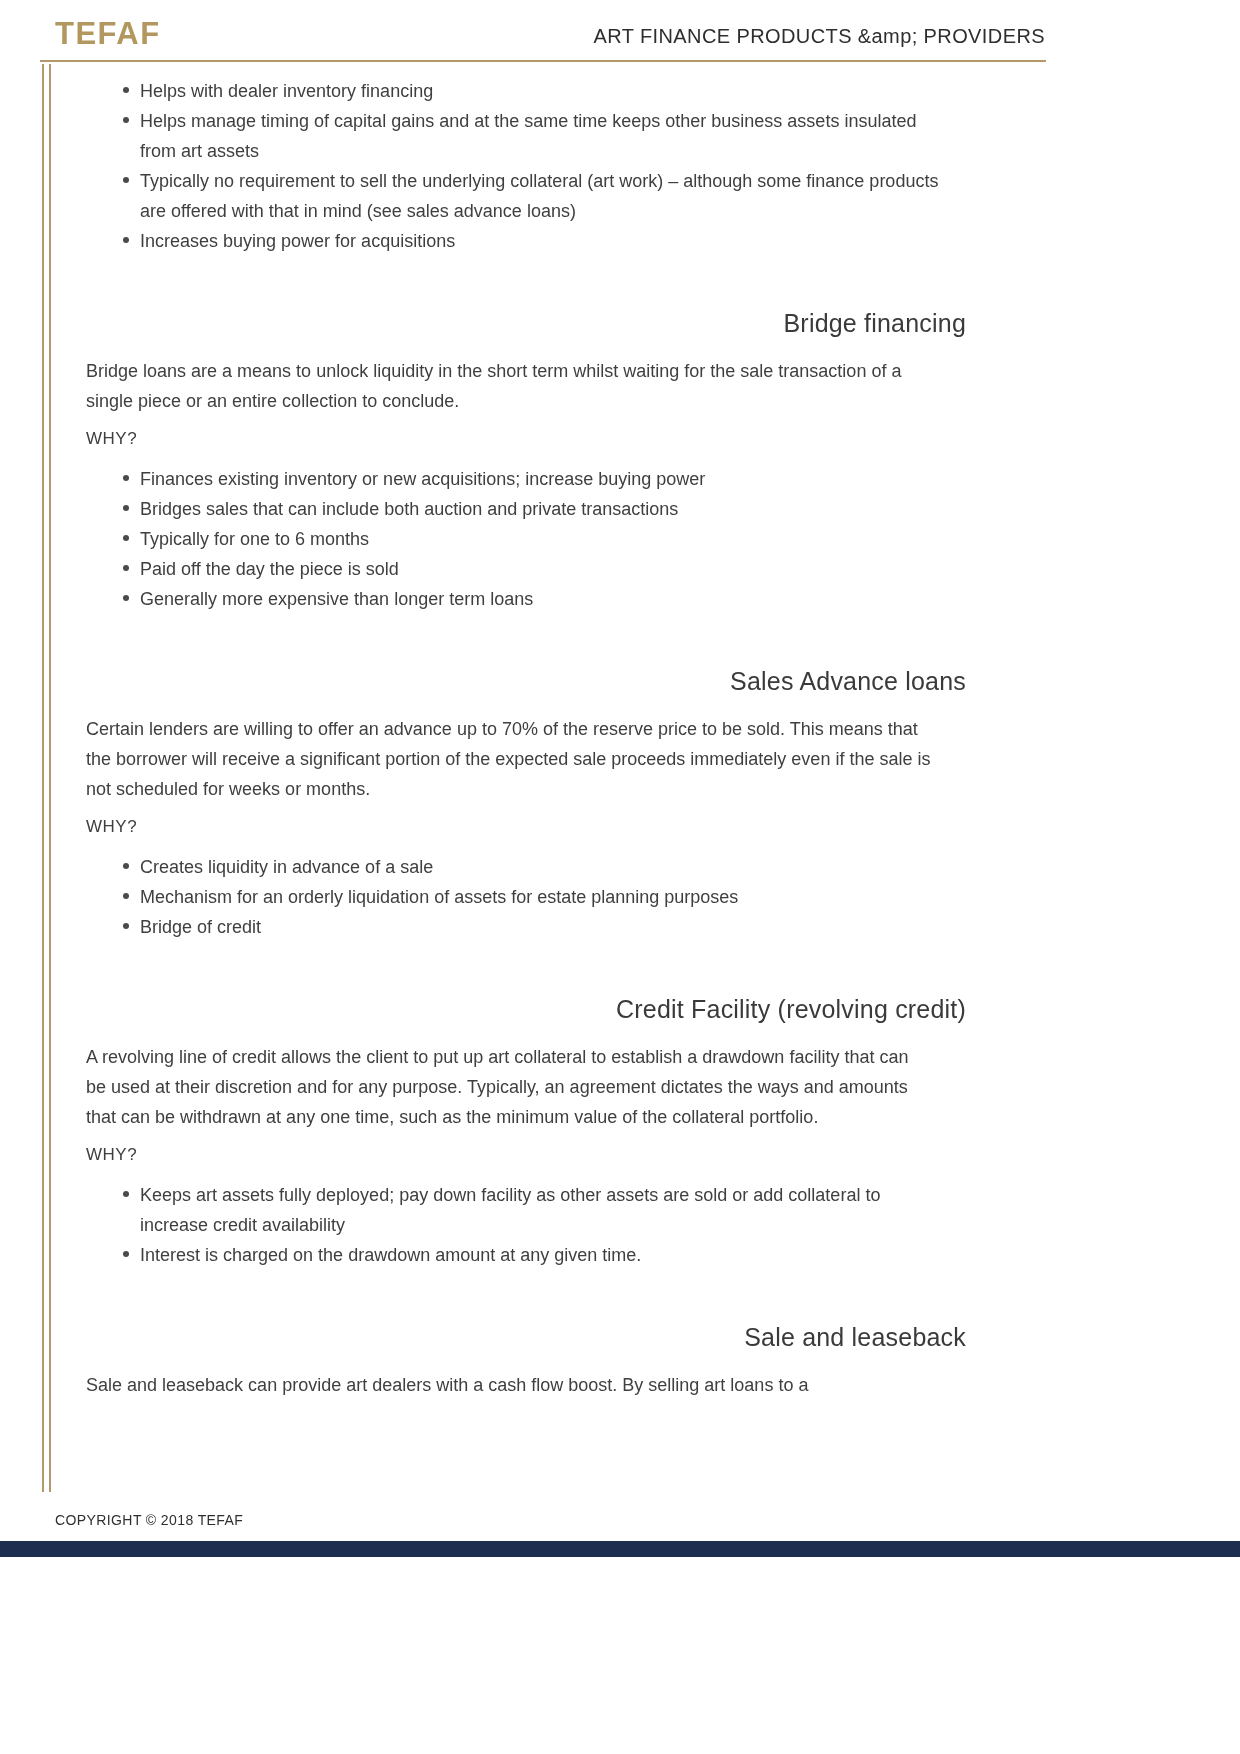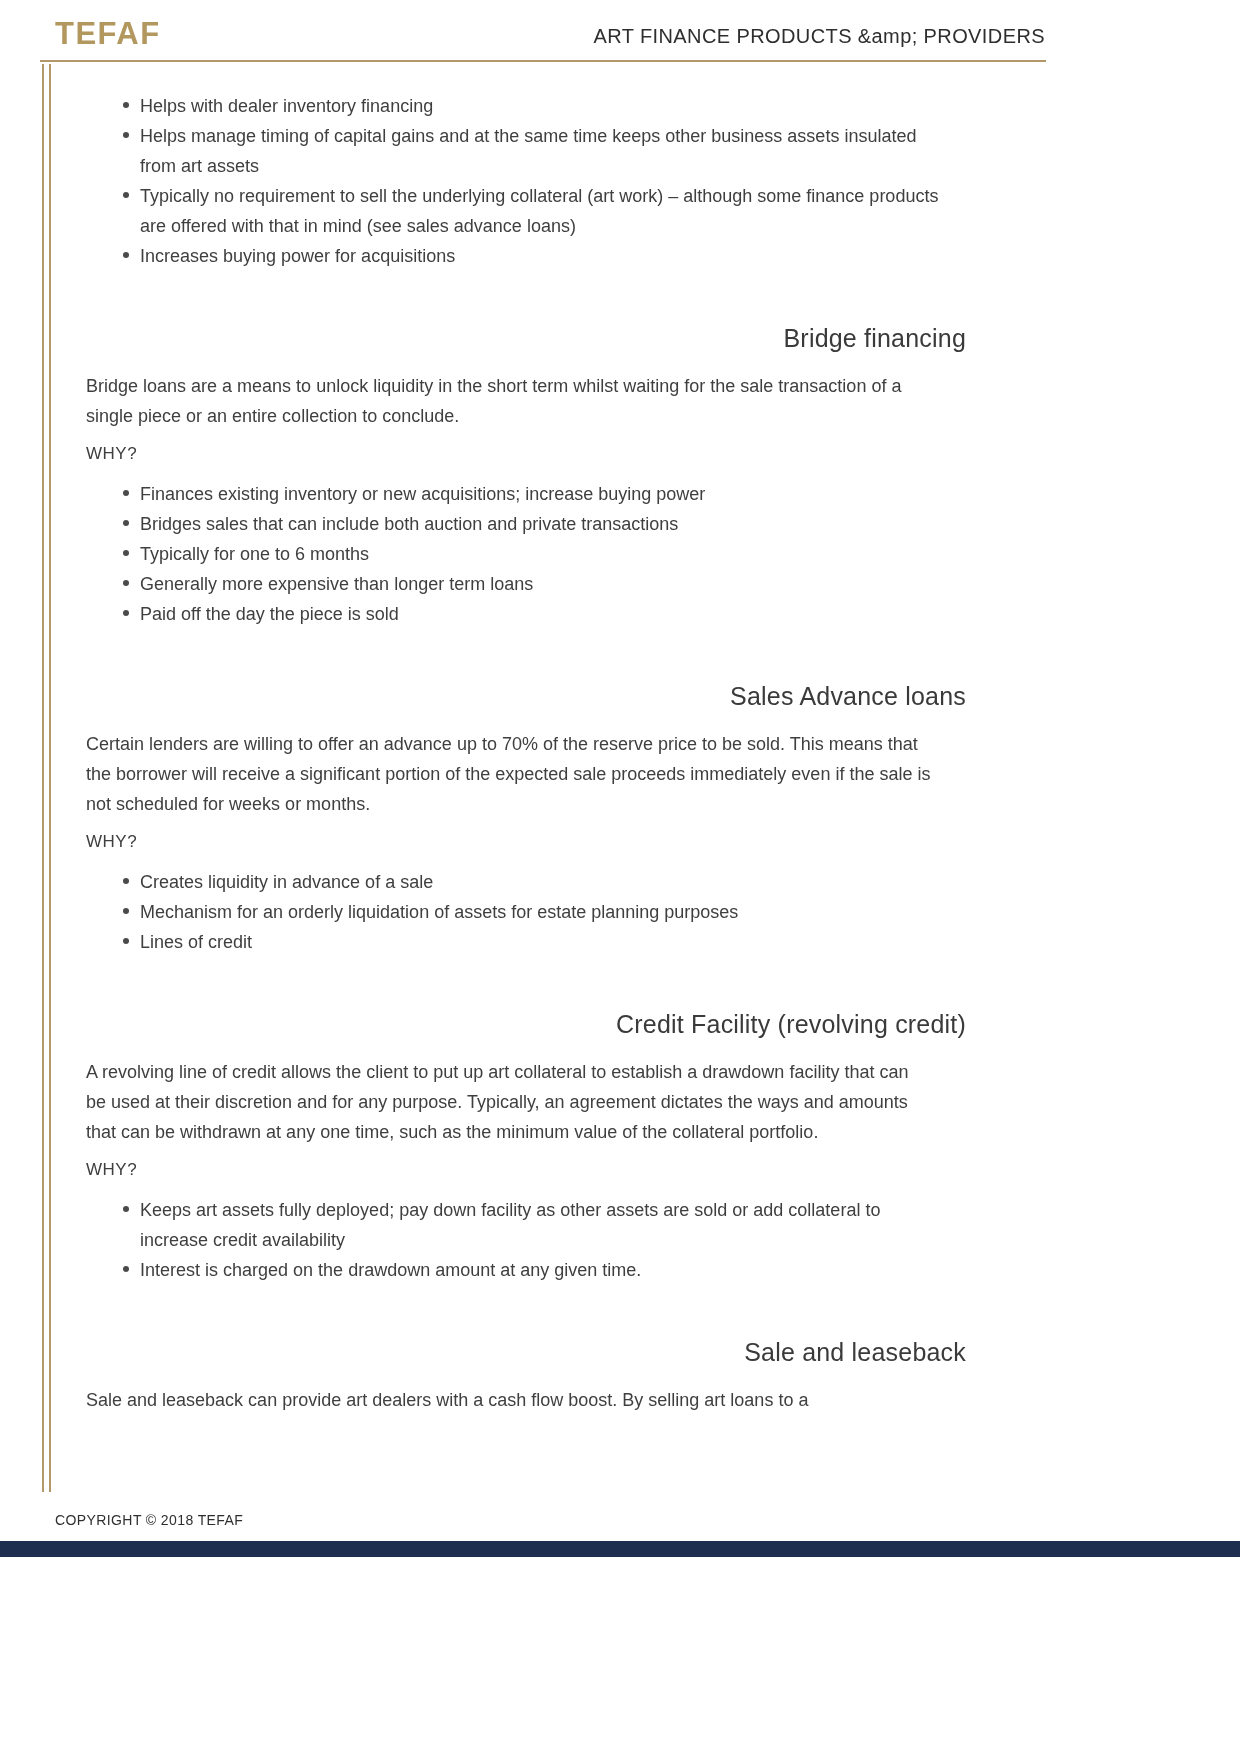--- a/index.html
+++ b/index.html
@@ -46,21 +46,21 @@
     height: 1428px;
     width: 5px;
     border-left: 2px solid #b2986a;
     border-right: 2px solid #b2986a;
   }
 
   
   .content {
     position: absolute;
     left: 86px;
-    top: 91px;
+    top: 76px;
     width: 880px;
     font-size: 18px;
     line-height: 30px;
     color: #3f3f3f;
   }
   ul.bullets {
     list-style: none;
     margin: 0;
     padding: 0;
     width: 854px;
@@ -137,33 +137,33 @@
     </ul>
 
     <section>
       <h2 class="section-heading">Bridge financing</h2>
       <p class="section-paragraph">Bridge loans are a means to unlock liquidity in the short term whilst waiting for the sale transaction of a single piece or an entire collection to conclude.</p>
       <div class="why-label">WHY?</div>
       <ul class="bullets">
         <li>Finances existing inventory or new acquisitions; increase buying power</li>
         <li>Bridges sales that can include both auction and private transactions</li>
         <li>Typically for one to 6 months</li>
+        <li>Paid off the day the piece is sold</li>
         <li>Generally more expensive than longer term loans</li>
-        <li>Paid off the day the piece is sold</li>
       </ul>
     </section>
 
     <section>
       <h2 class="section-heading">Sales Advance loans</h2>
       <p class="section-paragraph">Certain lenders are willing to offer an advance up to 70% of the reserve price to be sold. This means that the borrower will receive a significant portion of the expected sale proceeds immediately even if the sale is not scheduled for weeks or months.</p>
       <div class="why-label">WHY?</div>
       <ul class="bullets">
         <li>Creates liquidity in advance of a sale</li>
         <li>Mechanism for an orderly liquidation of assets for estate planning purposes</li>
-        <li>Lines of credit</li>
+        <li>Bridge of credit</li>
       </ul>
     </section>
 
     <section>
       <h2 class="section-heading">Credit Facility (revolving credit)</h2>
       <p class="section-paragraph">A revolving line of credit allows the client to put up art collateral to establish a drawdown facility that can be used at their discretion and for any purpose. Typically, an agreement dictates the ways and amounts that can be withdrawn at any one time, such as the minimum value of the collateral portfolio.</p>
       <div class="why-label">WHY?</div>
       <ul class="bullets">
         <li>Keeps art assets fully deployed; pay down facility as other assets are sold or add collateral to increase credit availability</li>
         <li>Interest is charged on the drawdown amount at any given time.</li>

